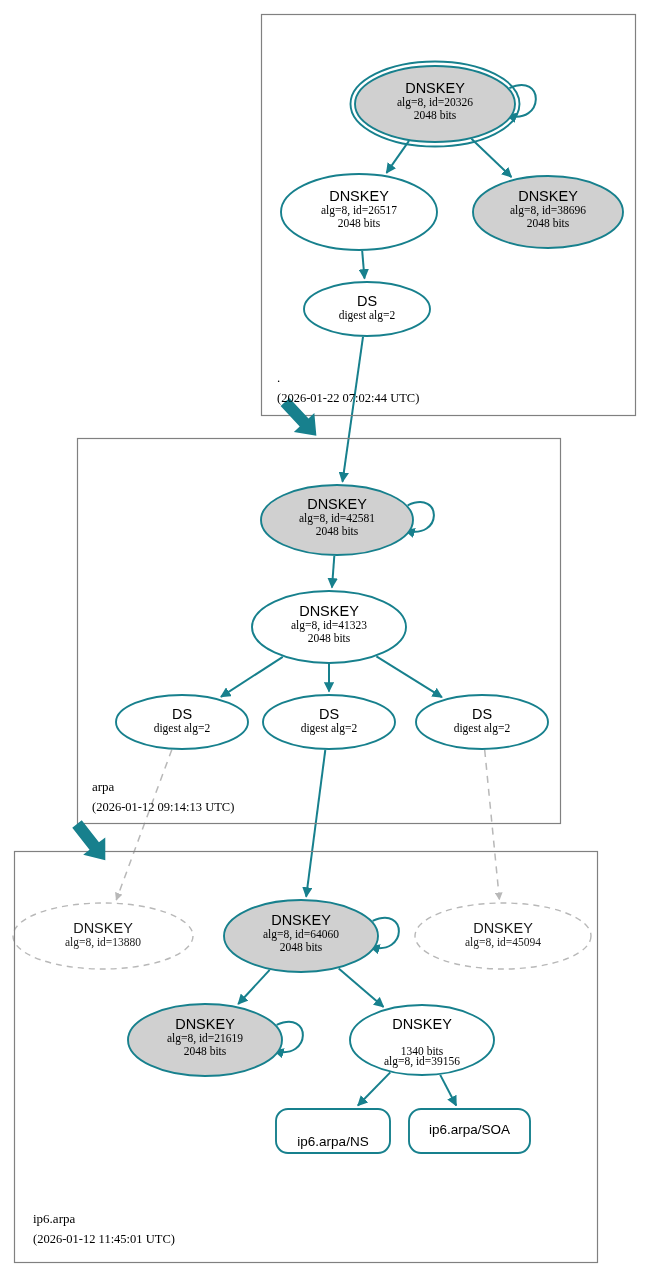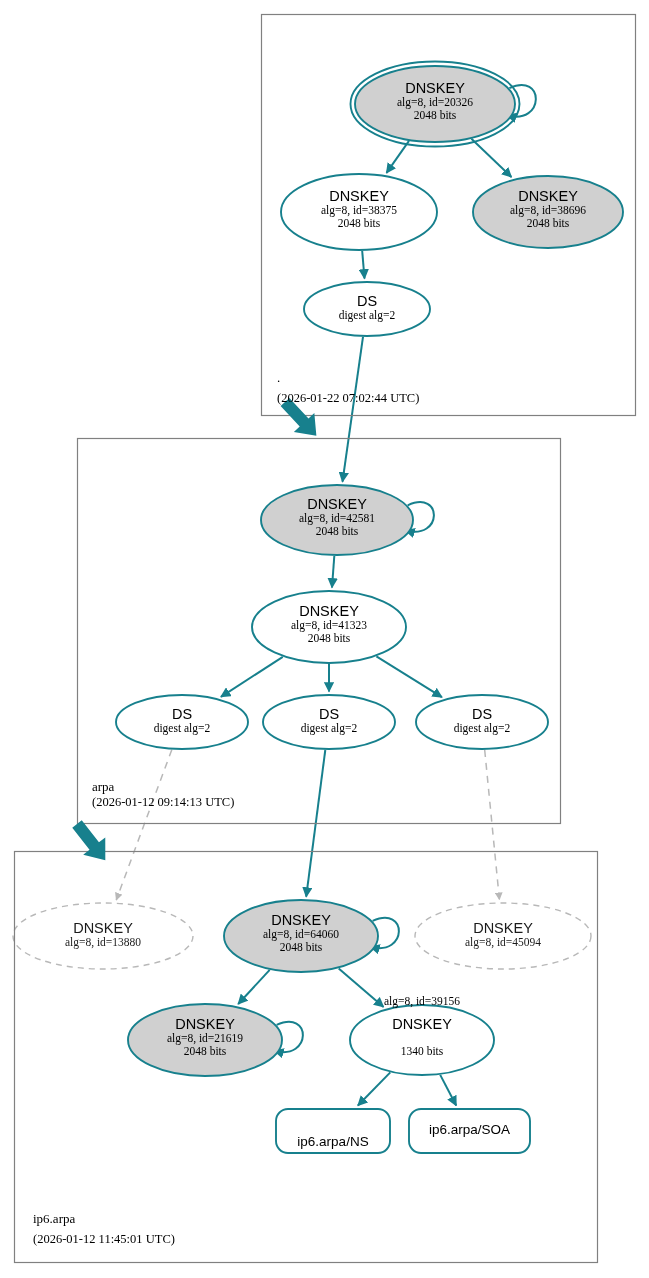--- a/index.html
+++ b/index.html
@@ -122,31 +122,31 @@
         </g>
       </g>
     </svg>
   <div id="overlay">
       <div class="zone-label" style="left: 277px; top: 370px;">
         <div class="zone-name">.</div>
         <div class="zone-time" style="margin-top: 5px;">(2026-01-22 07:02:44 UTC)</div>
       </div>
       <div class="zone-label" style="left: 92px; top: 779px;">
         <div class="zone-name">arpa</div>
-        <div class="zone-time" style="">(2026-01-12 09:14:13 UTC)</div>
+        <div class="zone-time" style="margin-top: 5px;">(2026-01-12 09:14:13 UTC)</div>
       </div>
       <div class="zone-label" style="left: 33px; top: 1211px;">
         <div class="zone-name">ip6.arpa</div>
         <div class="zone-time" style="margin-top: 5px;">(2026-01-12 11:45:01 UTC)</div>
       </div>
       <div class="node-text t-title" style="left: 275px; width: 320px; top: 79.5px; color: rgb(0, 0, 0);">DNSKEY</div>
       <div class="node-text t-sub" style="left: 275px; width: 320px; top: 95.5px; color: rgb(0, 0, 0);">alg=8, id=20326</div>
       <div class="node-text t-sub" style="left: 275px; width: 320px; top: 108.5px; color: rgb(0, 0, 0);">2048 bits</div>
       <div class="node-text t-title" style="left: 199px; width: 320px; top: 187.5px; color: rgb(0, 0, 0);">DNSKEY</div>
-      <div class="node-text t-sub" style="left: 199px; width: 320px; top: 203.5px; color: rgb(0, 0, 0);">alg=8, id=38375</div>
+      <div class="node-text t-sub" style="left: 199px; width: 320px; top: 203.5px; color: rgb(0, 0, 0);">alg=8, id=26517</div>
       <div class="node-text t-sub" style="left: 199px; width: 320px; top: 216.5px; color: rgb(0, 0, 0);">2048 bits</div>
       <div class="node-text t-title" style="left: 388px; width: 320px; top: 187.5px; color: rgb(0, 0, 0);">DNSKEY</div>
       <div class="node-text t-sub" style="left: 388px; width: 320px; top: 203.5px; color: rgb(0, 0, 0);">alg=8, id=38696</div>
       <div class="node-text t-sub" style="left: 388px; width: 320px; top: 216.5px; color: rgb(0, 0, 0);">2048 bits</div>
       <div class="node-text t-title" style="left: 207px; width: 320px; top: 293px; color: rgb(0, 0, 0);">DS</div>
       <div class="node-text t-sub" style="left: 207px; width: 320px; top: 309px; color: rgb(0, 0, 0);">digest alg=2</div>
       <div class="node-text t-title" style="left: 177px; width: 320px; top: 495.5px; color: rgb(0, 0, 0);">DNSKEY</div>
       <div class="node-text t-sub" style="left: 177px; width: 320px; top: 511.5px; color: rgb(0, 0, 0);">alg=8, id=42581</div>
       <div class="node-text t-sub" style="left: 177px; width: 320px; top: 524.5px; color: rgb(0, 0, 0);">2048 bits</div>
       <div class="node-text t-title" style="left: 169px; width: 320px; top: 602.5px; color: rgb(0, 0, 0);">DNSKEY</div>
@@ -162,18 +162,18 @@
       <div class="node-text t-sub" style="left: -57px; width: 320px; top: 936px; color: rgb(26, 26, 26);">alg=8, id=13880</div>
       <div class="node-text t-title" style="left: 141px; width: 320px; top: 911.5px; color: rgb(0, 0, 0);">DNSKEY</div>
       <div class="node-text t-sub" style="left: 141px; width: 320px; top: 927.5px; color: rgb(0, 0, 0);">alg=8, id=64060</div>
       <div class="node-text t-sub" style="left: 141px; width: 320px; top: 940.5px; color: rgb(0, 0, 0);">2048 bits</div>
       <div class="node-text t-title" style="left: 343px; width: 320px; top: 920px; color: rgb(26, 26, 26);">DNSKEY</div>
       <div class="node-text t-sub" style="left: 343px; width: 320px; top: 936px; color: rgb(26, 26, 26);">alg=8, id=45094</div>
       <div class="node-text t-title" style="left: 45px; width: 320px; top: 1015.5px; color: rgb(0, 0, 0);">DNSKEY</div>
       <div class="node-text t-sub" style="left: 45px; width: 320px; top: 1031.5px; color: rgb(0, 0, 0);">alg=8, id=21619</div>
       <div class="node-text t-sub" style="left: 45px; width: 320px; top: 1044.5px; color: rgb(0, 0, 0);">2048 bits</div>
       <div class="node-text t-title" style="left: 262px; width: 320px; top: 1015.5px; color: rgb(0, 0, 0);">DNSKEY</div>
-      <div class="node-text t-sub" style="left: 262px; width: 320px; top: 995px; color: rgb(0, 0, 0);">alg=8, id=39156</div>
+      <div class="node-text t-sub" style="left: 262px; width: 320px; top: 1055px; color: rgb(0, 0, 0);">alg=8, id=39156</div>
       <div class="node-text t-sub" style="left: 262px; width: 320px; top: 1044.5px; color: rgb(0, 0, 0);">1340 bits</div>
       <div class="node-text t-rrset" style="left: 173px; width: 320px; top: 1122px; color: rgb(0, 0, 0); margin-top: 12px;">ip6.arpa/NS</div>
       <div class="node-text t-rrset" style="left: 309.5px; width: 320px; top: 1122px; color: rgb(0, 0, 0);">ip6.arpa/SOA</div>
     </div>
 </div>
 
 </body></html>

